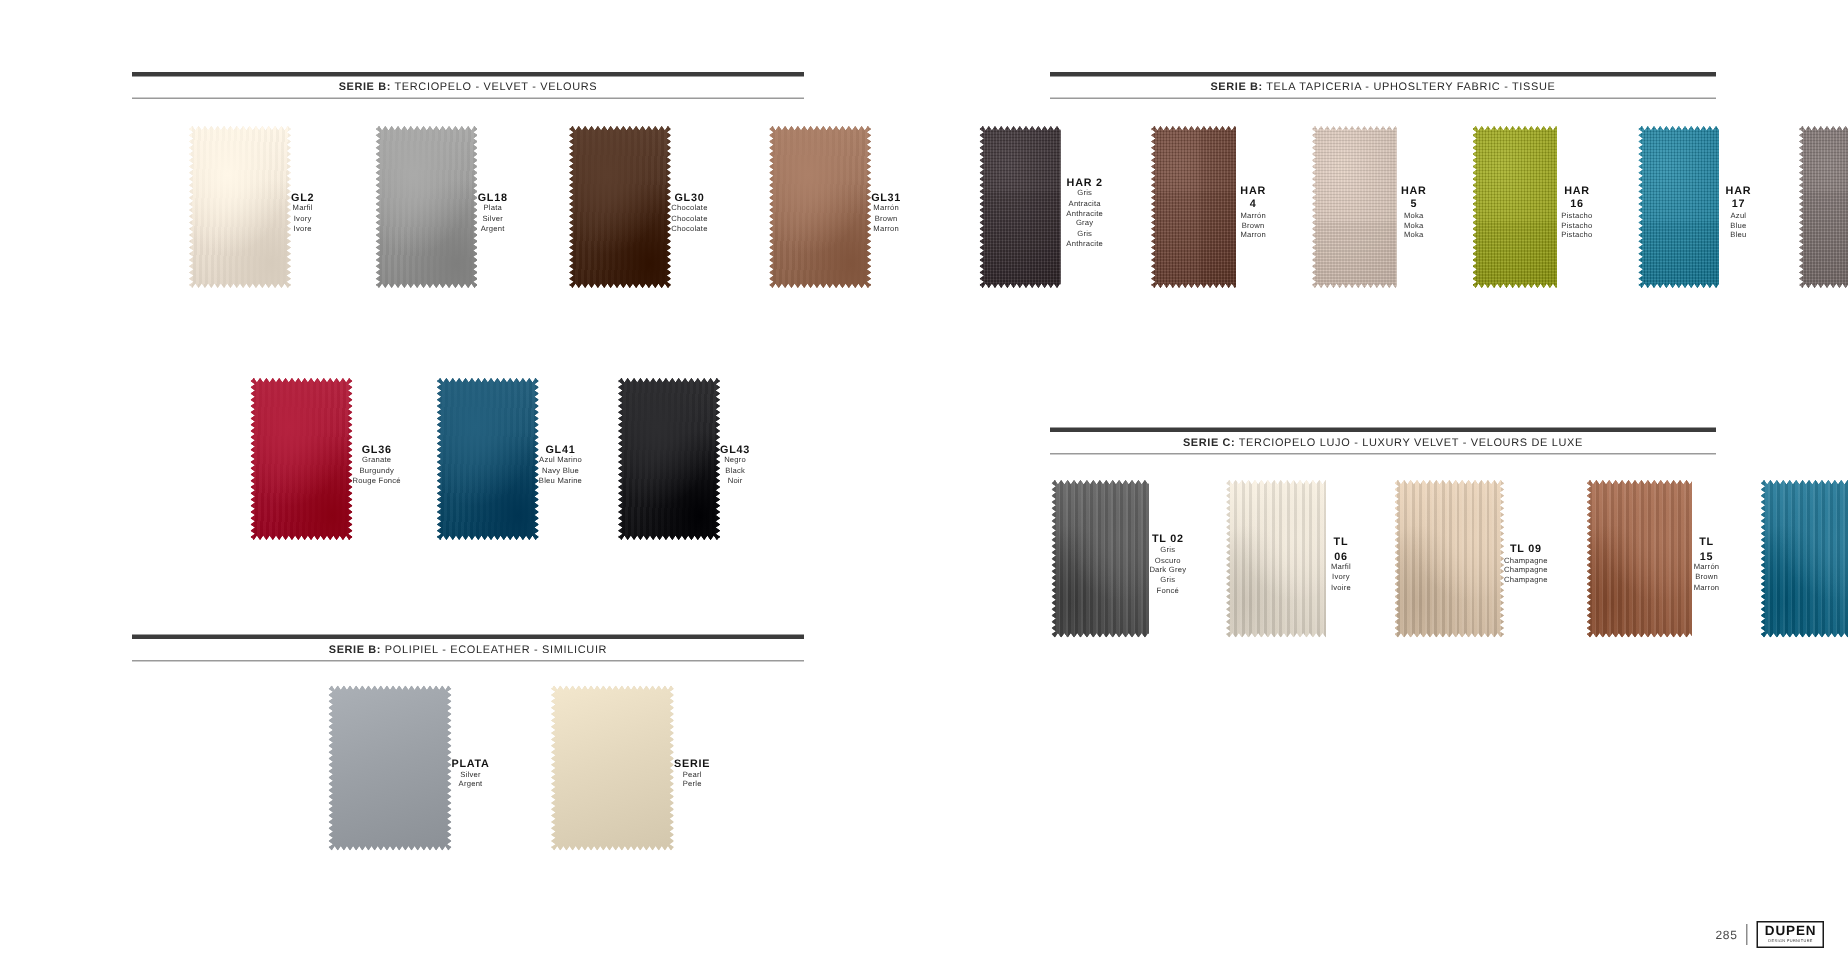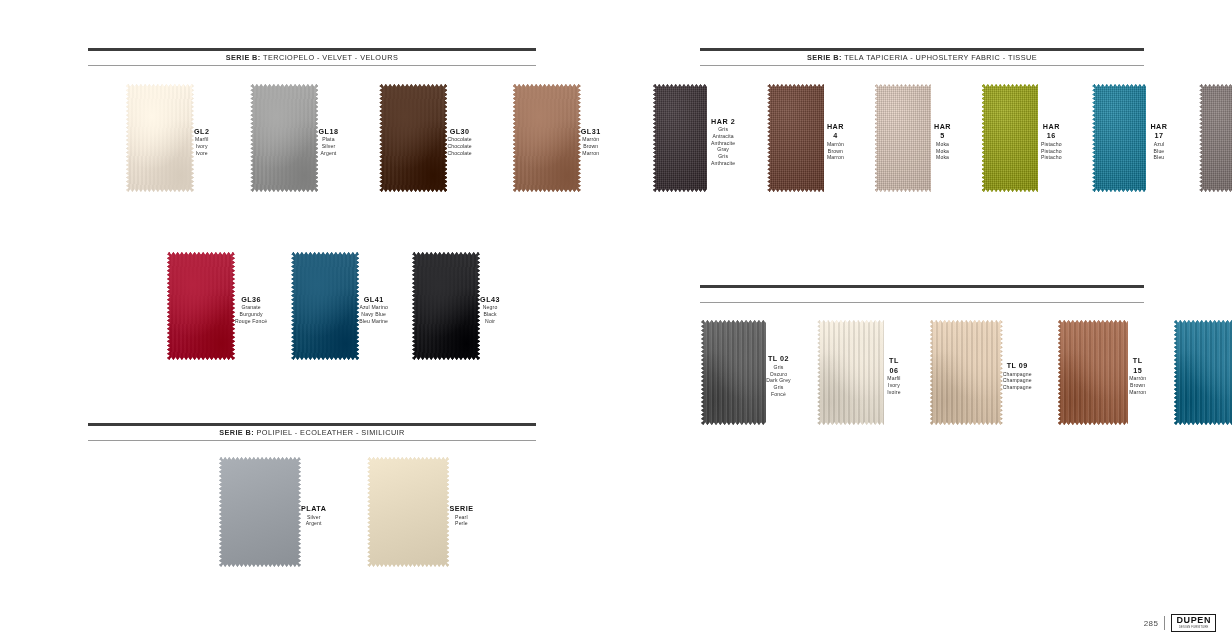--- a/index.html
+++ b/index.html
@@ -255,20 +255,24 @@
           <div class="nm">Gris</div>
           <div class="nm">Gray</div>
           <div class="nm">Gris</div>
         </div>
       </div>
     </div>
 
   <div class="section" style="left:700px;top:285px;width:444px;">
     <div class="sec-head">
       <div class="rule-top"></div>
+      <div class="title">
+        <b>SERIE C:</b>
+        <span>TERCIOPELO LUJO - LUXURY VELVET - VELOURS DE LUXE</span>
+      </div>
       <div class="rule-bot"></div>
     </div>
   </div>
   <div class="row" id="r4" style="left:701px;top:320px;gap:26px;">
       <div class="cell">
         <div class="swatch" style="width: 73px; height: 105px;">
           <div class="cloth" style="background-color: rgb(89, 89, 89); background-image: repeating-linear-gradient(90deg, rgba(255, 255, 255, 0.1) 0px, rgba(255, 255, 255, 0.1) 1px, rgba(0, 0, 0, 0.09) 1px, rgba(0, 0, 0, 0.09) 3px, rgba(255, 255, 255, 0.04) 3px, rgba(255, 255, 255, 0.04) 5px), radial-gradient(90% 70% at 70% 35%, rgb(99, 99, 99) 0%, rgba(0, 0, 0, 0) 60%), radial-gradient(80% 80% at 22% 78%, rgb(61, 61, 61) 0%, rgba(0, 0, 0, 0) 62%), linear-gradient(rgb(105, 105, 105) 0%, rgb(89, 89, 89) 45%, rgb(73, 73, 73) 100%); clip-path: polygon(0px 3px, 2.15px 0px, 4.29px 3px, 6.44px 0px, 8.59px 3px, 10.74px 0px, 12.88px 3px, 15.03px 0px, 17.18px 3px, 19.32px 0px, 21.47px 3px, 23.62px 0px, 25.76px 3px, 27.91px 0px, 30.06px 3px, 32.21px 0px, 34.35px 3px, 36.5px 0px, 38.65px 3px, 40.79px 0px, 42.94px 3px, 45.09px 0px, 47.24px 3px, 49.38px 0px, 51.53px 3px, 53.68px 0px, 55.82px 3px, 57.97px 0px, 60.12px 3px, 62.26px 0px, 64.41px 3px, 66.56px 0px, 68.71px 3px, 70.85px 0px, 73px 3px, 70px 0px, 73px 2.1px, 70px 4.2px, 73px 6.3px, 70px 8.4px, 73px 10.5px, 70px 12.6px, 73px 14.7px, 70px 16.8px, 73px 18.9px, 70px 21px, 73px 23.1px, 70px 25.2px, 73px 27.3px, 70px 29.4px, 73px 31.5px, 70px 33.6px, 73px 35.7px, 70px 37.8px, 73px 39.9px, 70px 42px, 73px 44.1px, 70px 46.2px, 73px 48.3px, 70px 50.4px, 73px 52.5px, 70px 54.6px, 73px 56.7px, 70px 58.8px, 73px 60.9px, 70px 63px, 73px 65.1px, 70px 67.2px, 73px 69.3px, 70px 71.4px, 73px 73.5px, 70px 75.6px, 73px 77.7px, 70px 79.8px, 73px 81.9px, 70px 84px, 73px 86.1px, 70px 88.2px, 73px 90.3px, 70px 92.4px, 73px 94.5px, 70px 96.6px, 73px 98.7px, 70px 100.8px, 73px 102.9px, 70px 105px, 73px 102px, 70.85px 105px, 68.71px 102px, 66.56px 105px, 64.41px 102px, 62.26px 105px, 60.12px 102px, 57.97px 105px, 55.82px 102px, 53.68px 105px, 51.53px 102px, 49.38px 105px, 47.24px 102px, 45.09px 105px, 42.94px 102px, 40.79px 105px, 38.65px 102px, 36.5px 105px, 34.35px 102px, 32.21px 105px, 30.06px 102px, 27.91px 105px, 25.76px 102px, 23.62px 105px, 21.47px 102px, 19.32px 105px, 17.18px 102px, 15.03px 105px, 12.88px 102px, 10.74px 105px, 8.59px 102px, 6.44px 105px, 4.29px 102px, 2.15px 105px, 0px 102px, 3px 105px, 0px 102.9px, 3px 100.8px, 0px 98.7px, 3px 96.6px, 0px 94.5px, 3px 92.4px, 0px 90.3px, 3px 88.2px, 0px 86.1px, 3px 84px, 0px 81.9px, 3px 79.8px, 0px 77.7px, 3px 75.6px, 0px 73.5px, 3px 71.4px, 0px 69.3px, 3px 67.2px, 0px 65.1px, 3px 63px, 0px 60.9px, 3px 58.8px, 0px 56.7px, 3px 54.6px, 0px 52.5px, 3px 50.4px, 0px 48.3px, 3px 46.2px, 0px 44.1px, 3px 42px, 0px 39.9px, 3px 37.8px, 0px 35.7px, 3px 33.6px, 0px 31.5px, 3px 29.4px, 0px 27.3px, 3px 25.2px, 0px 23.1px, 3px 21px, 0px 18.9px, 3px 16.8px, 0px 14.7px, 3px 12.6px, 0px 10.5px, 3px 8.4px, 0px 6.3px, 3px 4.2px, 0px 2.1px, 3px 0px);"></div>
         </div>
         <div class="lbl">
           <div class="code">TL 02</div>

